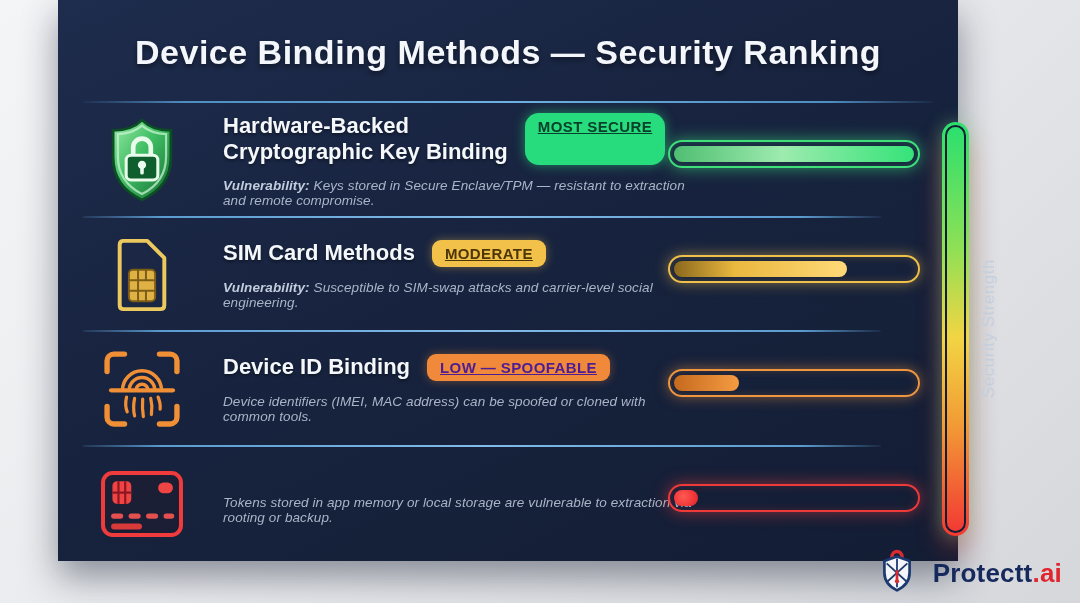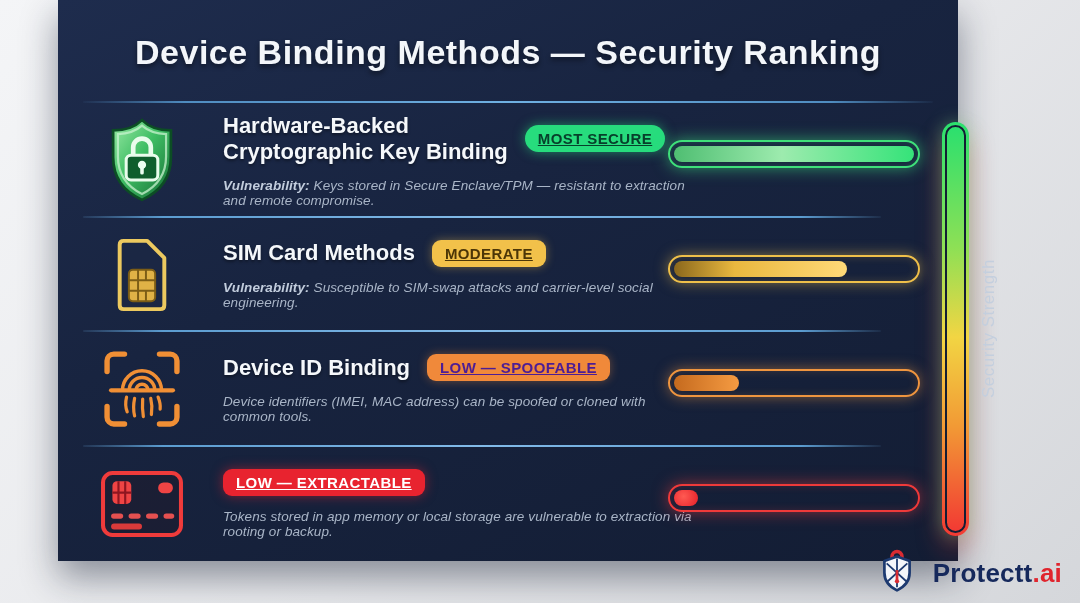--- a/index.html
+++ b/index.html
@@ -30,21 +30,21 @@
 
   
   .rows{position:absolute;left:25px;right:25px;top:103px;bottom:0;display:flex;flex-direction:column;}
   .row{flex:1;position:relative;display:flex;align-items:center;}
   .row:not(:last-child)::after{
     content:"";position:absolute;left:0;right:52px;bottom:0;height:2px;border-radius:1px;
     background:linear-gradient(90deg,rgba(110,175,230,.12),#5b9cd0 10%,#83bbe9 50%,#5b9cd0 90%,rgba(110,175,230,.08));
   }
   .icon-box{width:118px;display:flex;justify-content:center;align-items:center;flex:none;}
   .row-main{margin-left:22px;max-width:470px;}
-  .row-head{display:flex;align-items:center;gap:17px;}
+  .row-head{display:flex;gap:17px;}
   .row-title{margin:0;color:#f5f8fb;font-size:22px;font-weight:700;line-height:26px;text-shadow:0 2px 3px rgba(0,0,0,.4);}
   .title-l2{display:block;}
   .title-l2:empty{display:none;}
   .vuln{margin-top:13px;font-size:13.5px;font-style:italic;color:#a9b5c7;letter-spacing:.1px;}
   .vuln b{color:#c2cddd;}
   .vuln b:empty{display:none;}
 
   .badge{
     font-weight:700;font-size:15px;line-height:1;padding:6px 13px;border-radius:9px;
     letter-spacing:.4px;white-space:nowrap;flex:none;text-decoration:underline;
@@ -192,21 +192,20 @@
             <rect x="44" y="10" width="11" height="8" rx="4" fill="#ef4444"></rect>
             <rect x="9" y="33" width="9" height="4" rx="2" fill="#e45050"></rect>
             <rect x="22" y="33" width="9" height="4" rx="2" fill="#e45050"></rect>
             <rect x="35" y="33" width="9" height="4" rx="2" fill="#e45050"></rect>
             <rect x="48" y="33" width="8" height="4" rx="2" fill="#e45050"></rect>
             <rect x="9" y="40.5" width="23" height="4.5" rx="2.2" fill="#d83a3a"></rect>
           </svg>
         </div>
         <div class="row-main">
           <div class="row-head">
-            <span class="badge">LOW — EXTRACTABLE</span>
           </div>
           <div class="vuln"><span>Tokens stored in app memory or local storage are vulnerable to extraction via rooting or backup.</span></div>
         </div>
         <div class="bar">
           <div class="bar-fill" style="width: 10%;"></div>
         </div>
       </div>
 
     </div>
 

